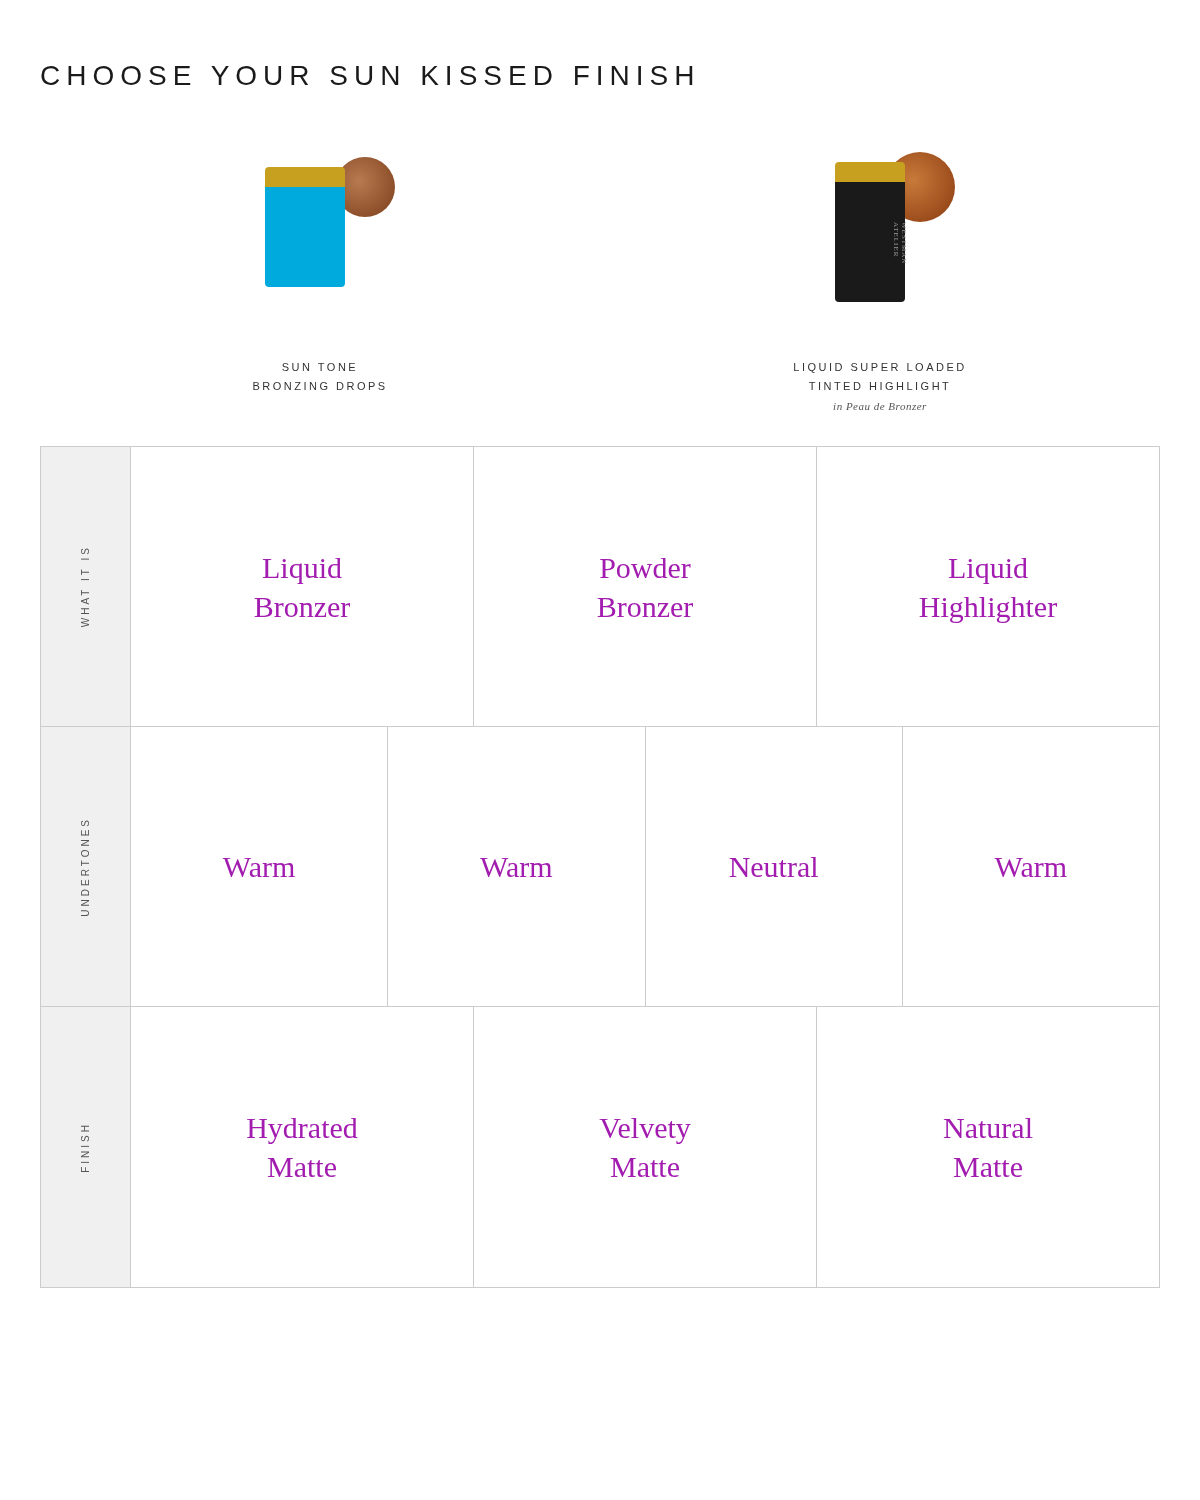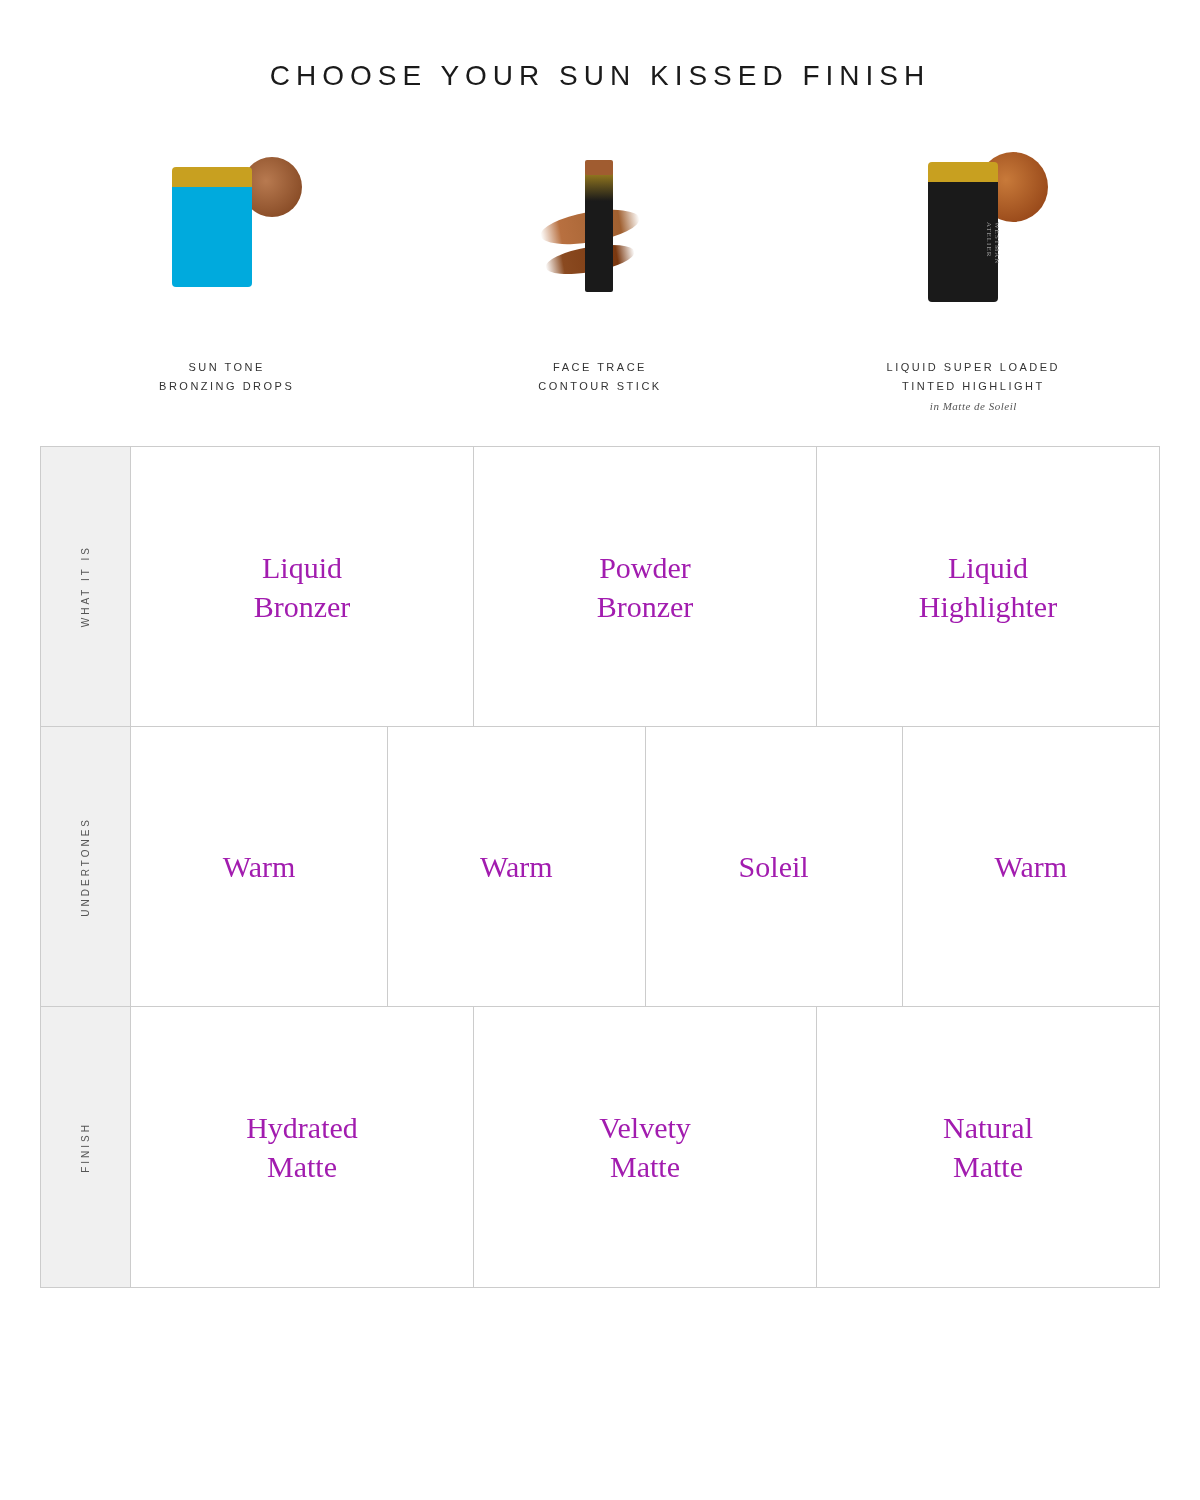--- a/index.html
+++ b/index.html
@@ -11,21 +11,21 @@
       display: flex;
       flex-direction: column;
       align-items: center;
     }
 
     .page-wrapper {
       width: 1200px;
       padding: 60px 40px 60px 40px;
       display: flex;
       flex-direction: column;
-      align-items: center;
+      align-items: flex-start;
     }
 
     .page-title {
       font-family: 'Trebuchet MS', 'Arial', sans-serif;
       font-size: 28px;
       letter-spacing: 6px;
       font-weight: 400;
       color: #1a1a1a;
       text-transform: uppercase;
       margin-bottom: 50px;
@@ -336,49 +336,35 @@
             <div class="bottle-cap"></div>
           </div>
         </div>
         <div class="product-name">
           <span>SUN TONE</span><br>
           <span>BRONZING DROPS</span>
         </div>
       </div>
 
 
-      <div class="product-col">
-        <div class="product-image-area">
-          <div class="product-img-3">
-            <div class="swatch-stroke"></div>
-            <div class="swatch-stroke2"></div>
-            <div class="stick-body"></div>
-            <div class="stick-tip"></div>
-          </div>
-        </div>
-        <div class="product-name">
-          <span>FACE TRACE</span><br>
-          <span>CONTOUR STICK</span>
-        </div>
-      </div>
 
       <div class="product-col">
         <div class="product-image-area">
           <div class="product-img-4">
             <div class="swatch-brown"></div>
             <div class="bottle-black">
               <div class="label-text">WESTMAN ATELIER</div>
             </div>
             <div class="bottle-cap-gold"></div>
           </div>
         </div>
         <div class="product-name">
           <span>LIQUID SUPER LOADED</span><br>
           <span>TINTED HIGHLIGHT</span><br>
-          <span class="product-name-italic">in Matte de Soleil</span>
+          <span class="product-name-italic">in Peau de Bronzer</span>
         </div>
       </div>
 
     </div>
   </div>
 
   <div class="comparison-table">
 
     <div class="table-row">
       <div class="row-label">
@@ -402,21 +388,21 @@
         <span class="row-label-text">UNDERTONES</span>
       </div>
       <div class="row-cells">
         <div class="cell">
           <span class="cell-text">Warm</span>
         </div>
         <div class="cell">
           <span class="cell-text">Warm</span>
         </div>
         <div class="cell">
-          <span class="cell-text">Soleil</span>
+          <span class="cell-text">Neutral</span>
         </div>
         <div class="cell">
           <span class="cell-text">Warm</span>
         </div>
       </div>
     </div>
 
     <div class="table-row">
       <div class="row-label">
         <span class="row-label-text">FINISH</span>

